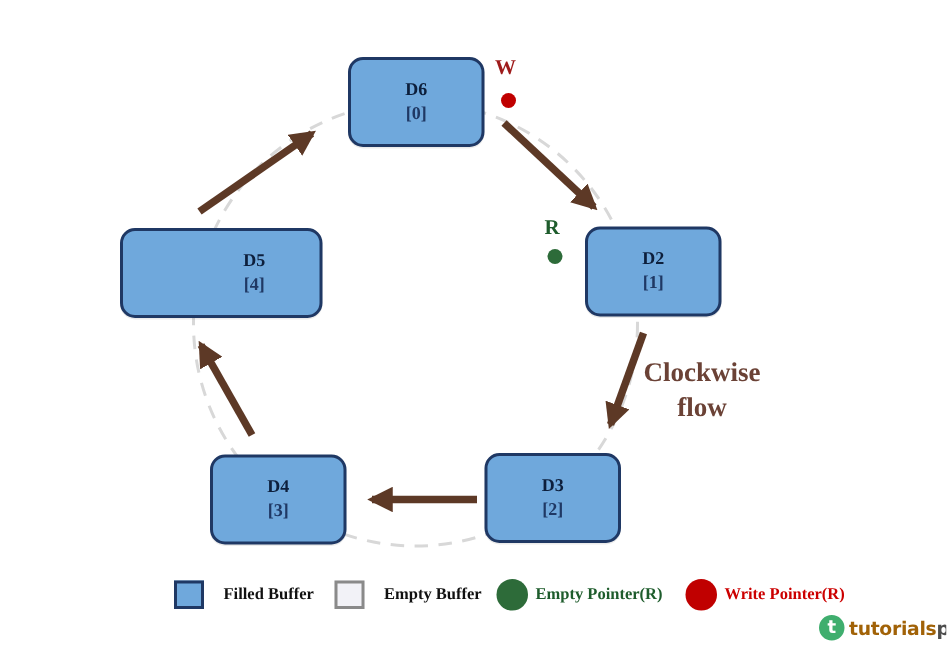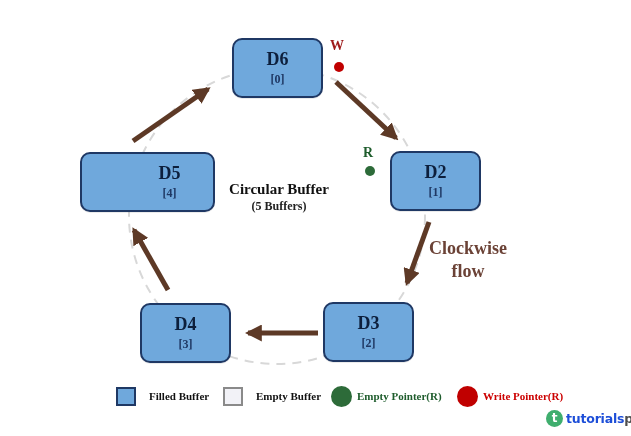--- a/index.html
+++ b/index.html
@@ -11,21 +11,21 @@
     position:absolute;left:10px;top:6px;width:600px;
     font-size:17px;font-weight:bold;color:#111111;letter-spacing:0.2px;
   }
   svg.layer{position:absolute;left:0;top:0;}
   .buffer-box{
     position:absolute;width:87px;height:56px;
     background:#6fa8dc;border:2px solid #1f3864;border-radius:10px;
     display:flex;flex-direction:column;align-items:center;justify-content:center;
     box-shadow:0 1px 0 rgba(0,0,0,0.08);
   }
-  .buffer-name{font-size:18px;font-weight:bold;color:#0d1f3c;line-height:1.1;}
+  .buffer-name{font-size:12px;font-weight:bold;color:#0d1f3c;line-height:1.1;}
   .buffer-index{font-size:12px;font-weight:bold;color:#1f3864;line-height:1.2;margin-top:2px;}
   .pos-d6{left:232px;top:38px;}
   .pos-d2{left:390px;top:151px;}
   .pos-d3{left:323px;top:302px;}
   .pos-d4{left:140px;top:303px;}
   .pos-d5{left:80px;top:152px;padding-left:44px;}
   .center-label{
     position:absolute;left:206px;top:181px;width:146px;text-align:center;
   }
   .center-label .l1{font-size:15px;font-weight:bold;color:#111111;}
@@ -50,21 +50,21 @@
   .lab-filled{left:101px;color:#111111;}
   .lab-empty{left:208px;color:#111111;}
   .lab-read{left:309px;color:#1e5c2c;}
   .lab-write{left:435px;color:#cc0000;}
   .logo{position:absolute;left:546px;top:407px;height:22px;display:flex;align-items:center;
         font-family:"DejaVu Sans", sans-serif;}
   .logo-circle{width:17px;height:17px;border-radius:50%;background:#3fae6e;color:#ffffff;
         display:flex;align-items:center;justify-content:center;
         font-size:12px;font-weight:bold;line-height:1;}
   .logo-text{margin-left:3px;font-size:12.5px;letter-spacing:-0.2px;}
-  .logo-text .g{color:#1d4ed8;font-weight:bold;}
+  .logo-text .g{color:#a16207;font-weight:bold;}
   .logo-text .d{color:#4d4d4d;font-weight:bold;}
 </style>
 </head>
 <body>
 
 <div id="stage">
 
 
   <svg class="layer" width="631" height="436" viewBox="0 0 631 436">
     <defs>
@@ -99,24 +99,20 @@
   <div class="buffer-box pos-d5">
     <div class="buffer-name">D5</div>
     <div class="buffer-index">[4]</div>
   </div>
 
   <div class="ptr-label write">W</div>
   <div class="ptr-dot write"></div>
   <div class="ptr-label read">R</div>
   <div class="ptr-dot read"></div>
 
-  <div class="center-label">
-    <div class="l1">Circular Buffer</div>
-    <div class="l2">(5 Buffers)</div>
-  </div>
 
   <div class="flow-label">
     <div>Clockwise</div>
     <div>flow</div>
   </div>
 
   <div class="legend">
     <div class="swatch sw-filled"></div>
     <div class="lab lab-filled">Filled Buffer</div>
     <div class="swatch sw-empty"></div>

